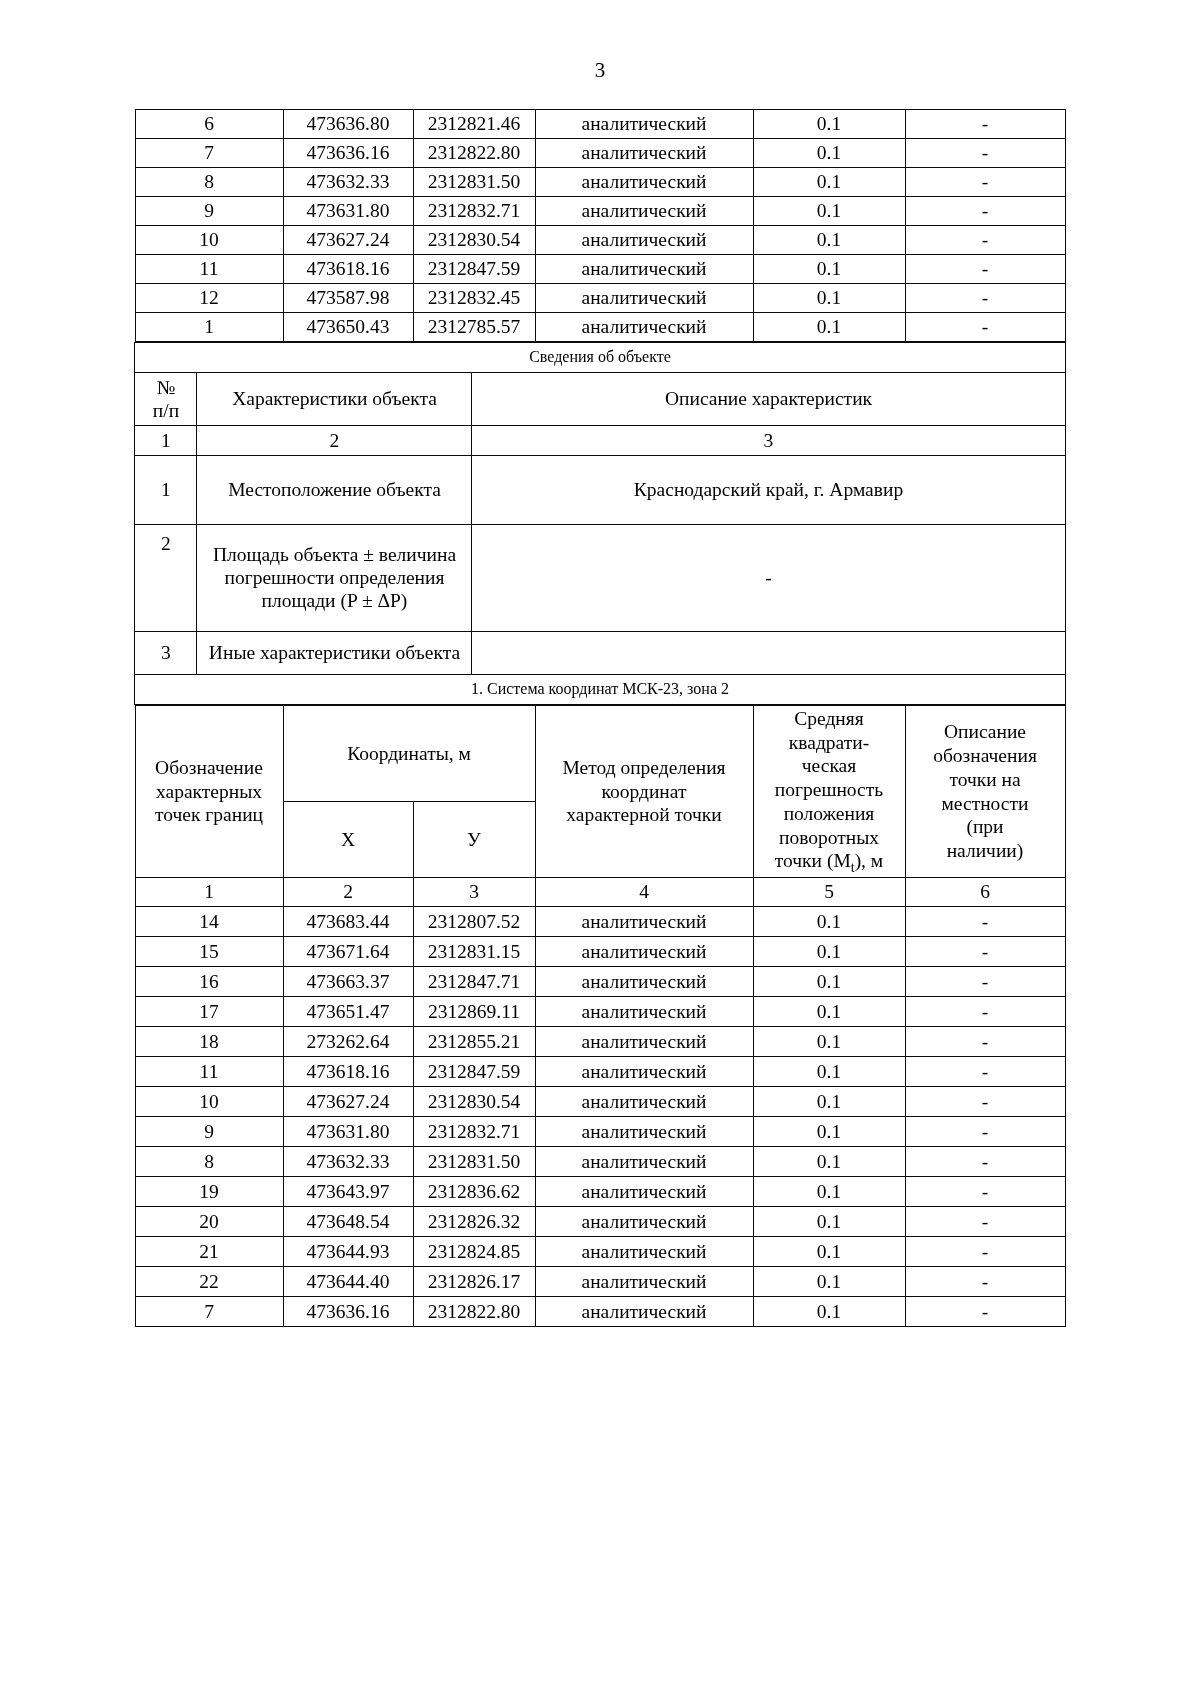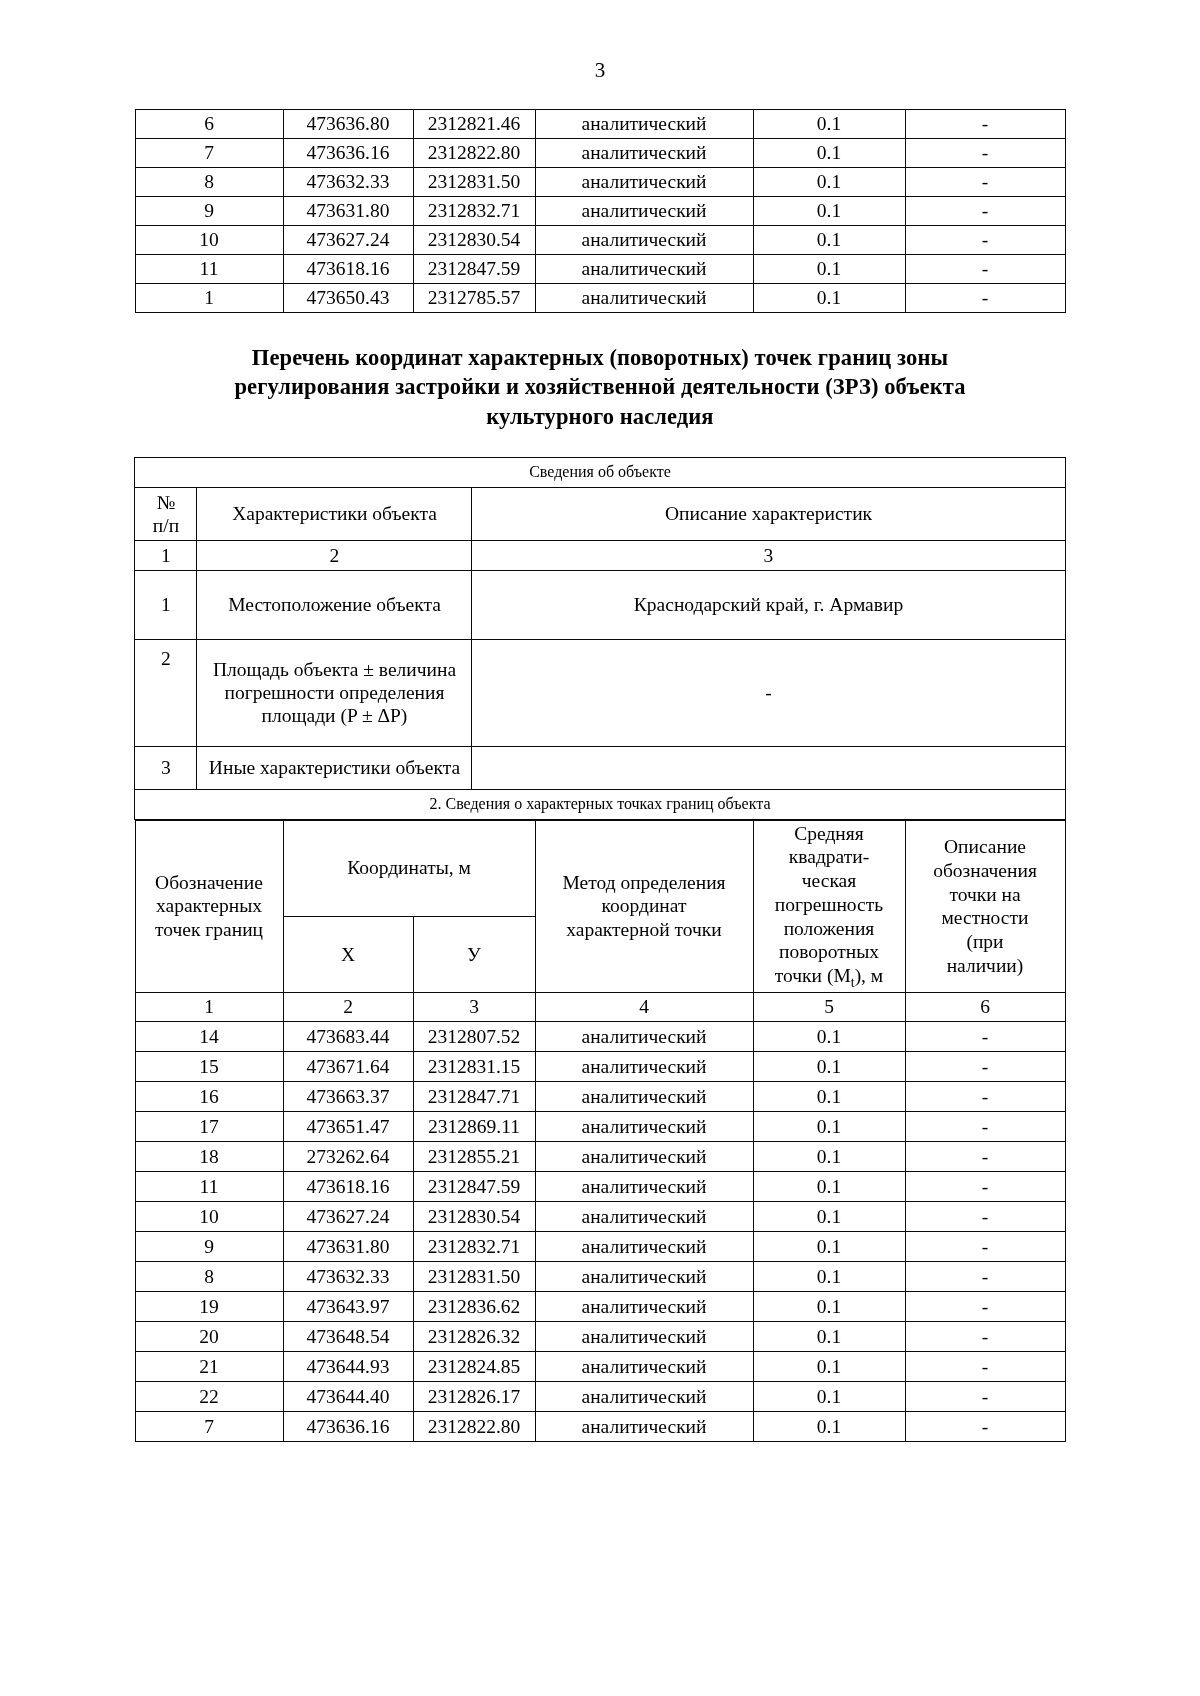--- a/index.html
+++ b/index.html
@@ -179,35 +179,38 @@
         </tr>
         <tr class="datarow">
           <td>11</td>
           <td>473618.16</td>
           <td>2312847.59</td>
           <td>аналитический</td>
           <td>0.1</td>
           <td>-</td>
         </tr>
         <tr class="datarow">
+          <td>12</td>
+          <td>473587.98</td>
+          <td>2312832.45</td>
+          <td>аналитический</td>
+          <td>0.1</td>
+          <td>-</td>
+        </tr>
+        <tr class="datarow">
           <td>1</td>
           <td>473650.43</td>
           <td>2312785.57</td>
           <td>аналитический</td>
           <td>0.1</td>
           <td>-</td>
         </tr>
       </tbody>
   </table>
 
-  <div class="title-block">
-    <div>Перечень координат характерных (поворотных) точек границ зоны</div>
-    <div>регулирования застройки и хозяйственной деятельности (ЗРЗ) объекта</div>
-    <div>культурного наследия</div>
-  </div>
 
   <table class="doc" id="tbl-object">
     <colgroup>
       <col class="rowlabel-col">
         <col class="char-col">
         <col class="desc-col">
     </colgroup>
     <tbody>
       <tr>
         <td class="band" colspan="3">Сведения об объекте</td>
@@ -238,21 +241,21 @@
           <div>площади (P ± ΔP)</div>
         </td>
         <td class="tall-area">-</td>
       </tr>
       <tr>
         <td class="tall-other">3</td>
         <td class="tall-other">Иные характеристики объекта</td>
         <td class="tall-other"></td>
       </tr>
       <tr>
-        <td class="band" colspan="3">2. Сведения о характерных точках границ объекта</td>
+        <td class="band" colspan="3">1. Система координат МСК-23, зона 2</td>
       </tr>
     </tbody>
   </table>
 
   <table id="tbl-points">
     <colgroup>
       <col class="c-oboz">
         <col class="c-x">
         <col class="c-y">
       <col class="c-met">

